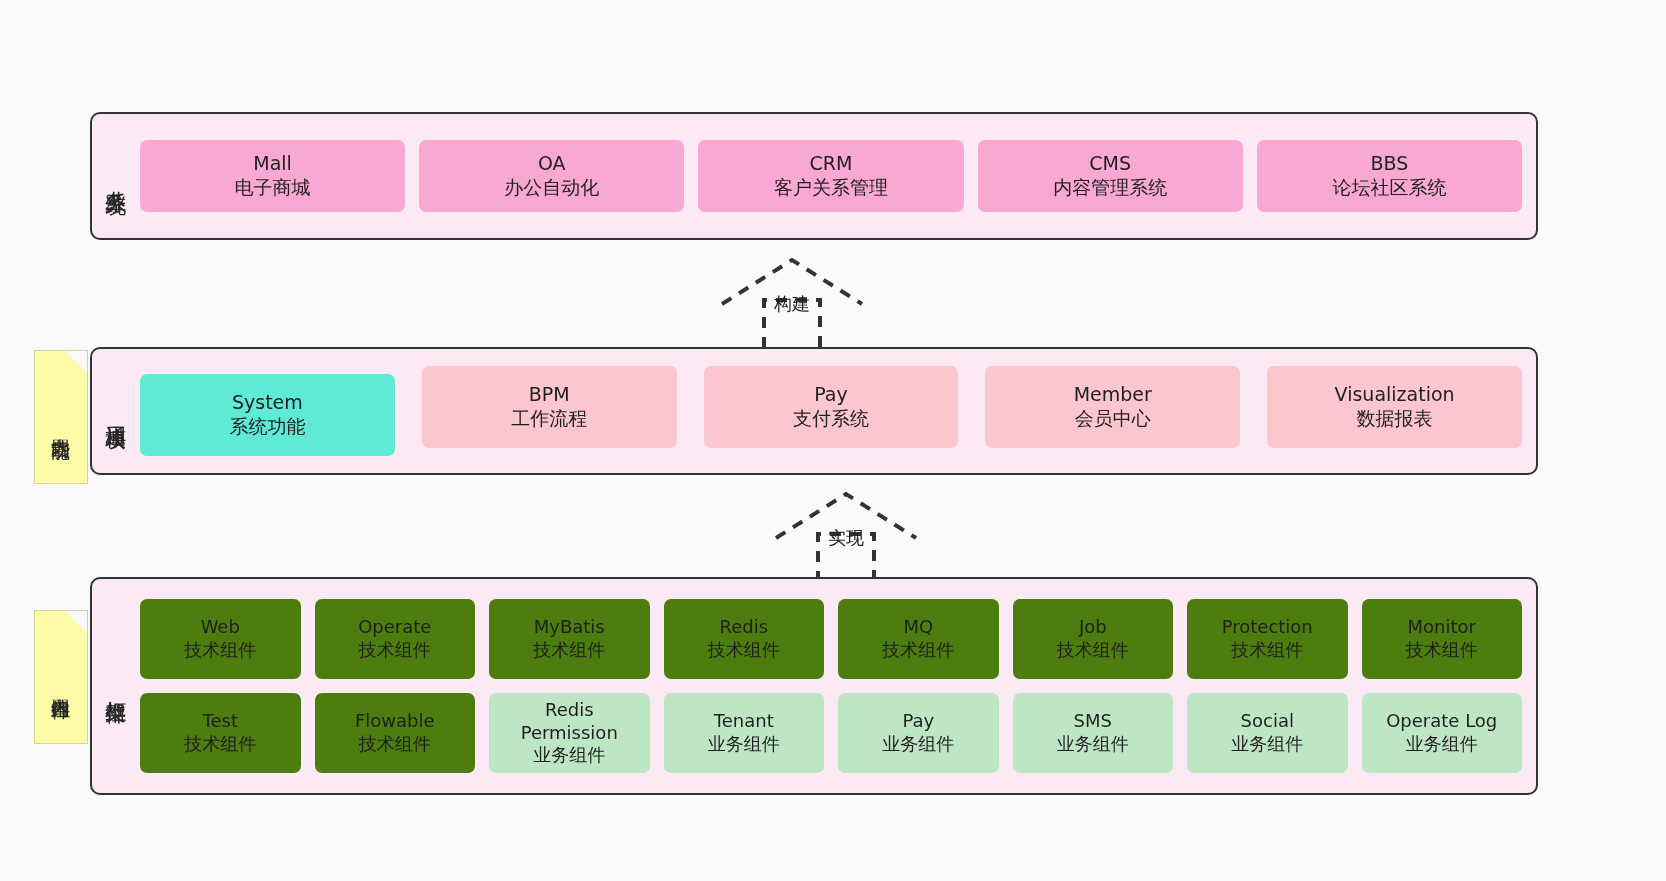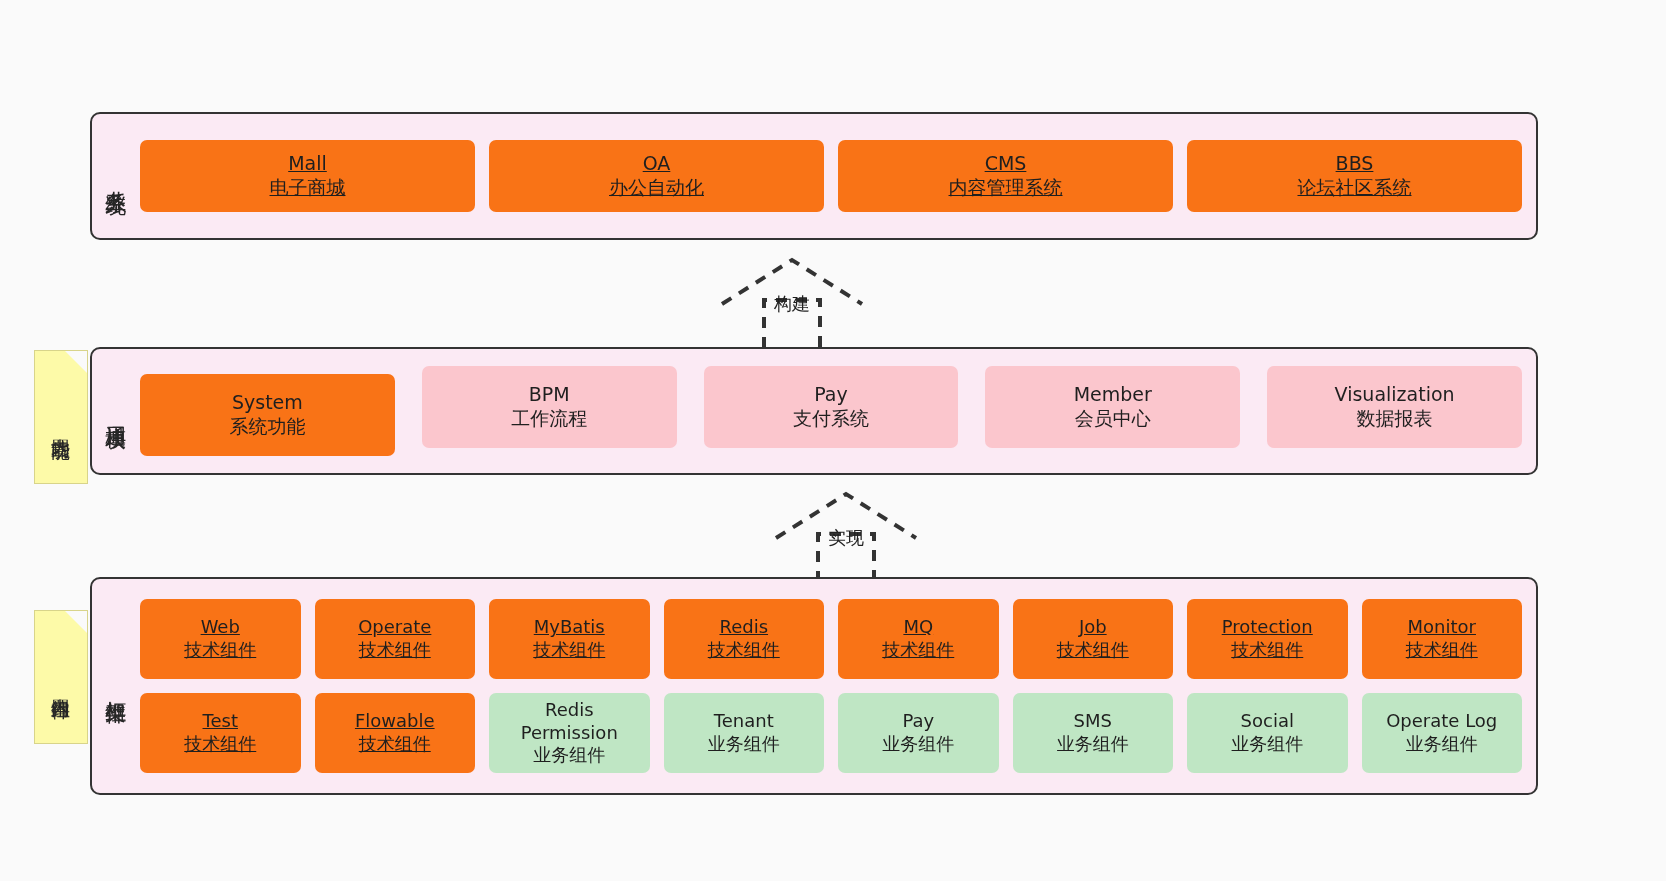--- a/index.html
+++ b/index.html
@@ -73,24 +73,24 @@
     line-height: 1.26;
     font-size: 19px;
     color: #1f1f1f;
     padding: 4px 6px;
     box-sizing: border-box;
   }
   .cell .en { display: block; }
   .cell .cn { display: block; }
 
   
-  .c-blue       { background: #f97316; text-decoration: underline; }
-  .c-red        { background: #f97316; margin-top: 8px; }
+  .c-blue       { background: #f9a8d4; }
+  .c-red        { background: #5eead4; margin-top: 8px; }
   .c-pink       { background: #fbc6cd; margin-left: 13px; }
-  .c-green      { background: #f97316; text-decoration: underline; }
+  .c-green      { background: #4d7c0f; }
   .c-lightgreen { background: #bfe6c4; }
 
   
   #layer-business { left: 90px; top: 112px; width: 1448px; height: 128px; }
   #layer-business .cell { height: 72px; }
 
   
   #layer-common { left: 90px; top: 347px; width: 1448px; height: 128px; }
   #layer-common .cell { height: 82px; }
 
@@ -161,20 +161,24 @@
       <div class="row">
         <div class="cell c-blue">
           <span class="en">Mall</span>
           <span class="cn">电子商城</span>
         </div>
         <div class="cell c-blue">
           <span class="en">OA</span>
           <span class="cn">办公自动化</span>
         </div>
         <div class="cell c-blue">
+          <span class="en">CRM</span>
+          <span class="cn">客户关系管理</span>
+        </div>
+        <div class="cell c-blue">
           <span class="en">CMS</span>
           <span class="cn">内容管理系统</span>
         </div>
         <div class="cell c-blue">
           <span class="en">BBS</span>
           <span class="cn">论坛社区系统</span>
         </div>
       </div>
     </div>
   </div>

